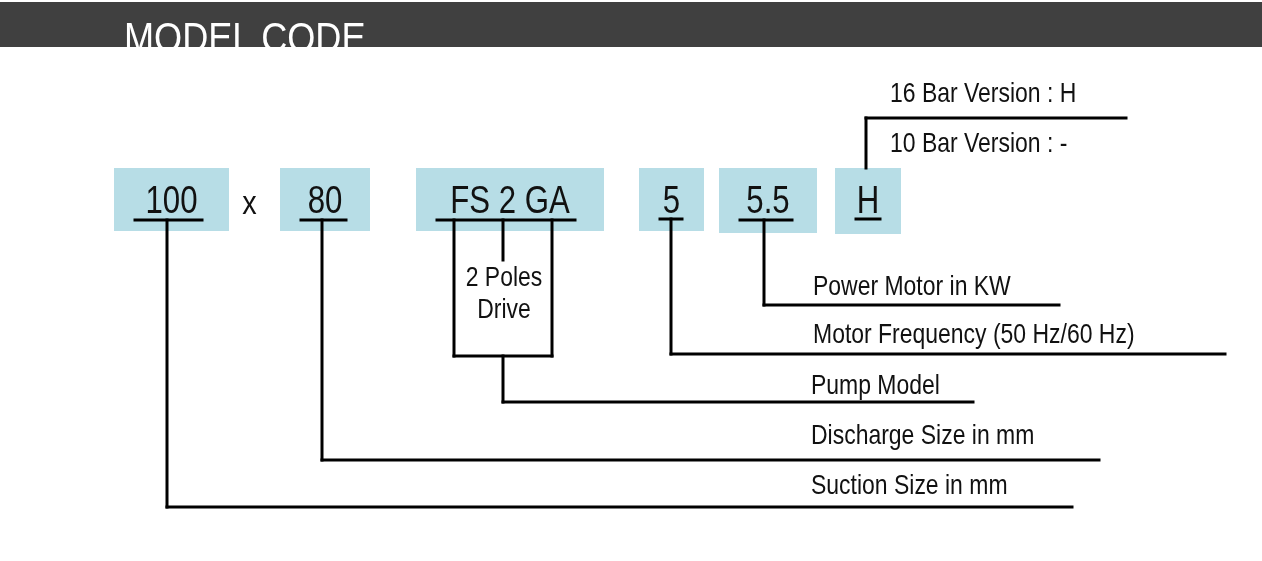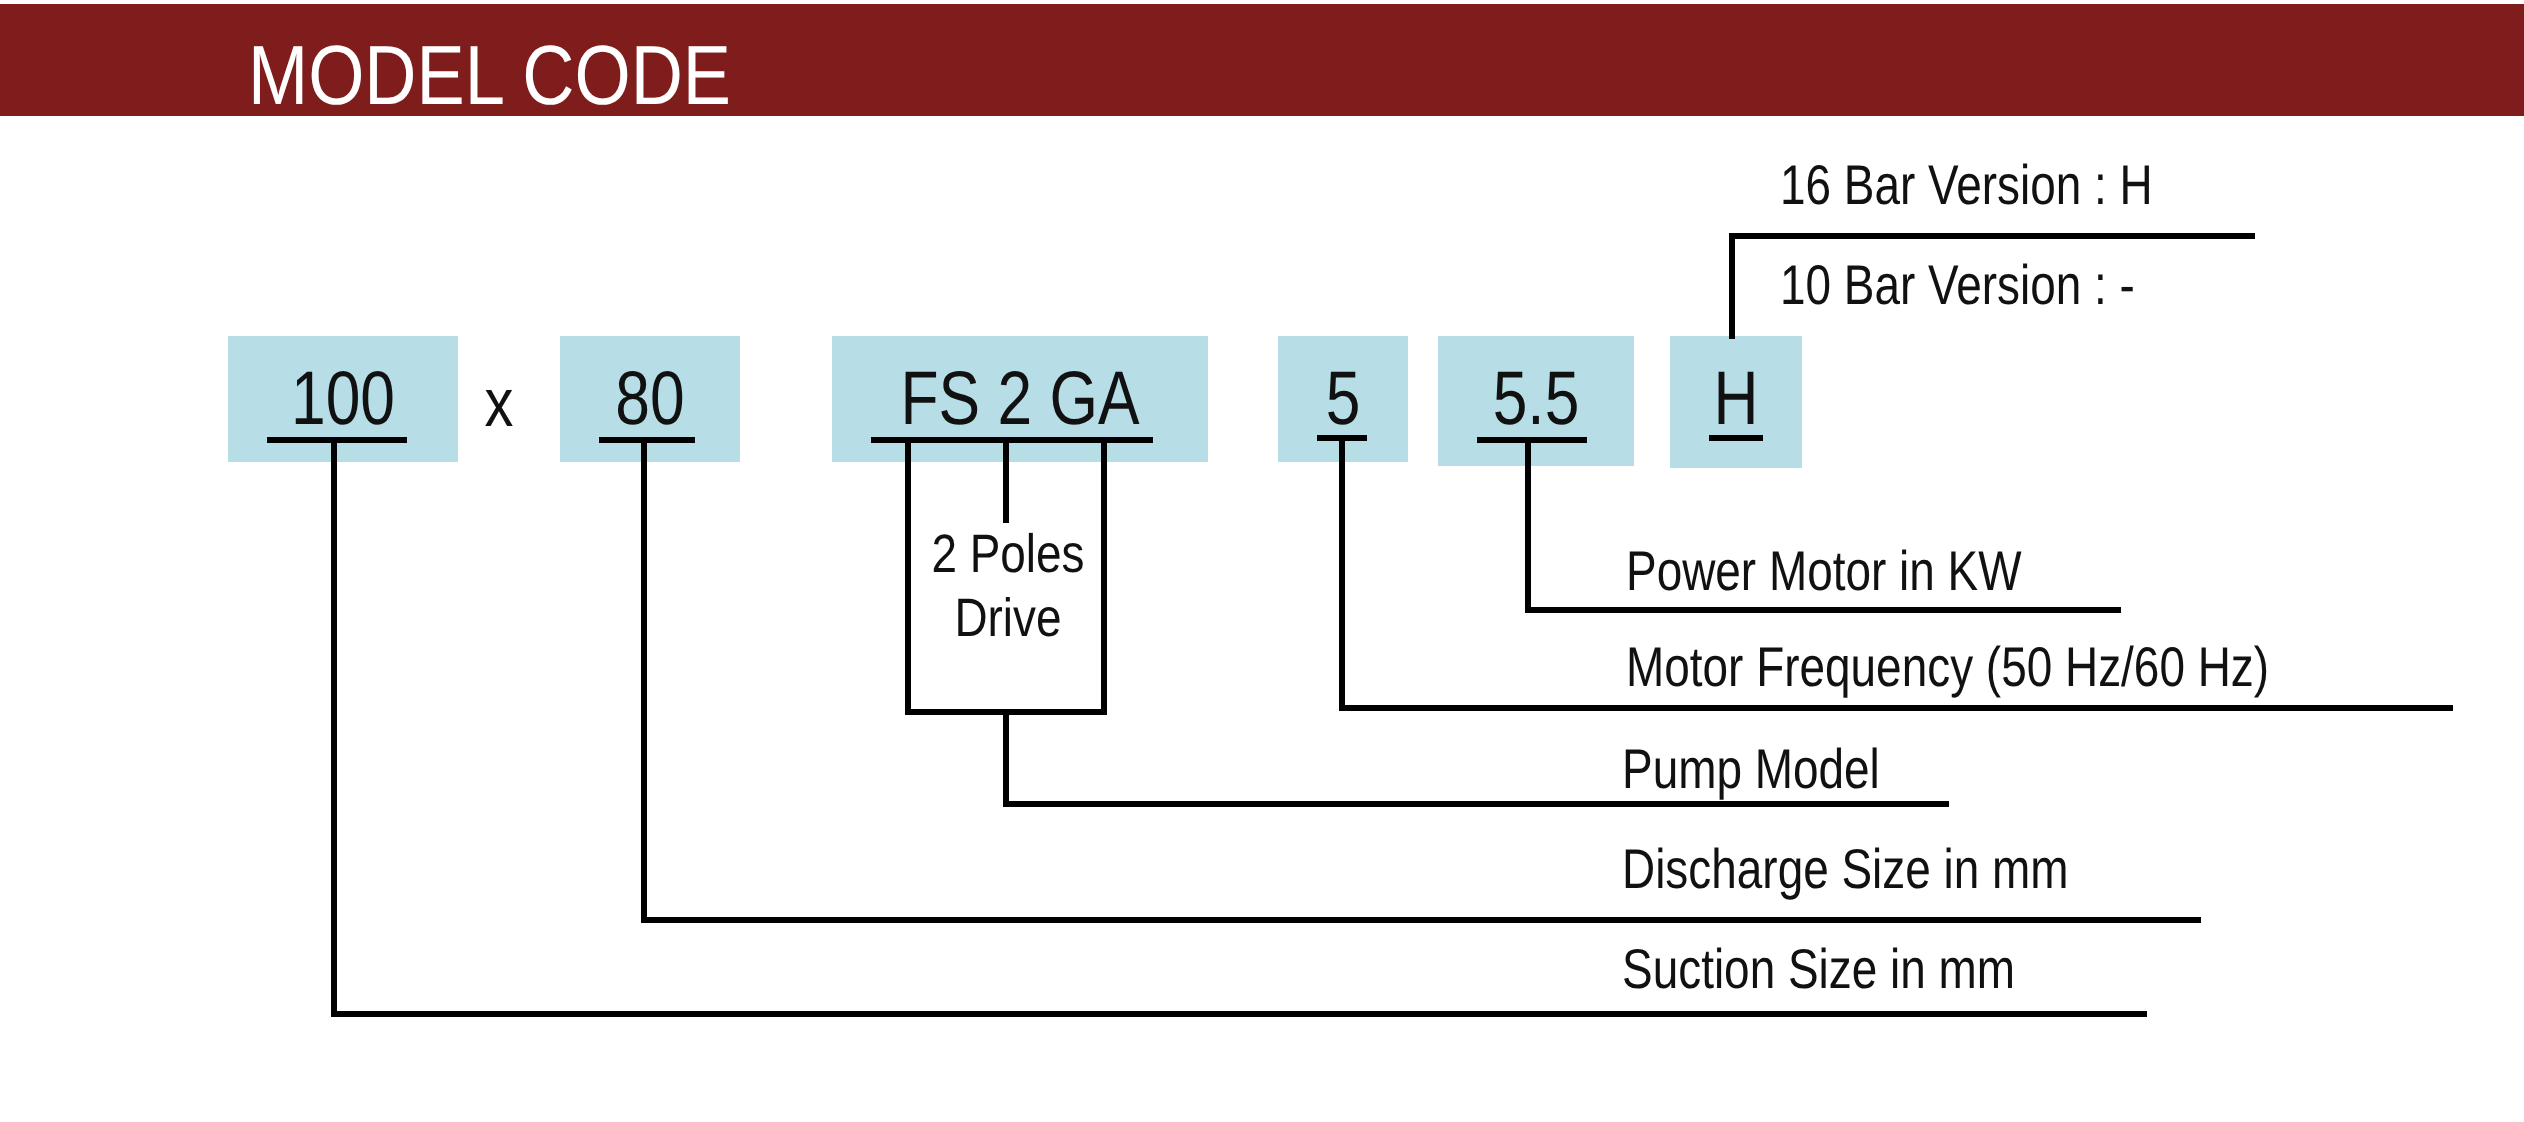--- a/index.html
+++ b/index.html
@@ -12,22 +12,22 @@
       height: 561px;
       position: relative;
       overflow: hidden;
       font-family: "Liberation Sans Narrow", "Liberation Sans", "DejaVu Sans", sans-serif;
     }
     .header-band {
       position: absolute;
       left: 0;
       top: 2px;
       width: 1262px;
-      height: 56px;
-      background: #7f1d1d;
+      height: 45px;
+      background: #404040;
       text-decoration: underline;
     }
     .header-title {
       position: absolute;
       left: 124px;
       top: 10px;
       color: #ffffff;
       font-family: "Liberation Sans", sans-serif;
       font-size: 42px;
       letter-spacing: 0px;

